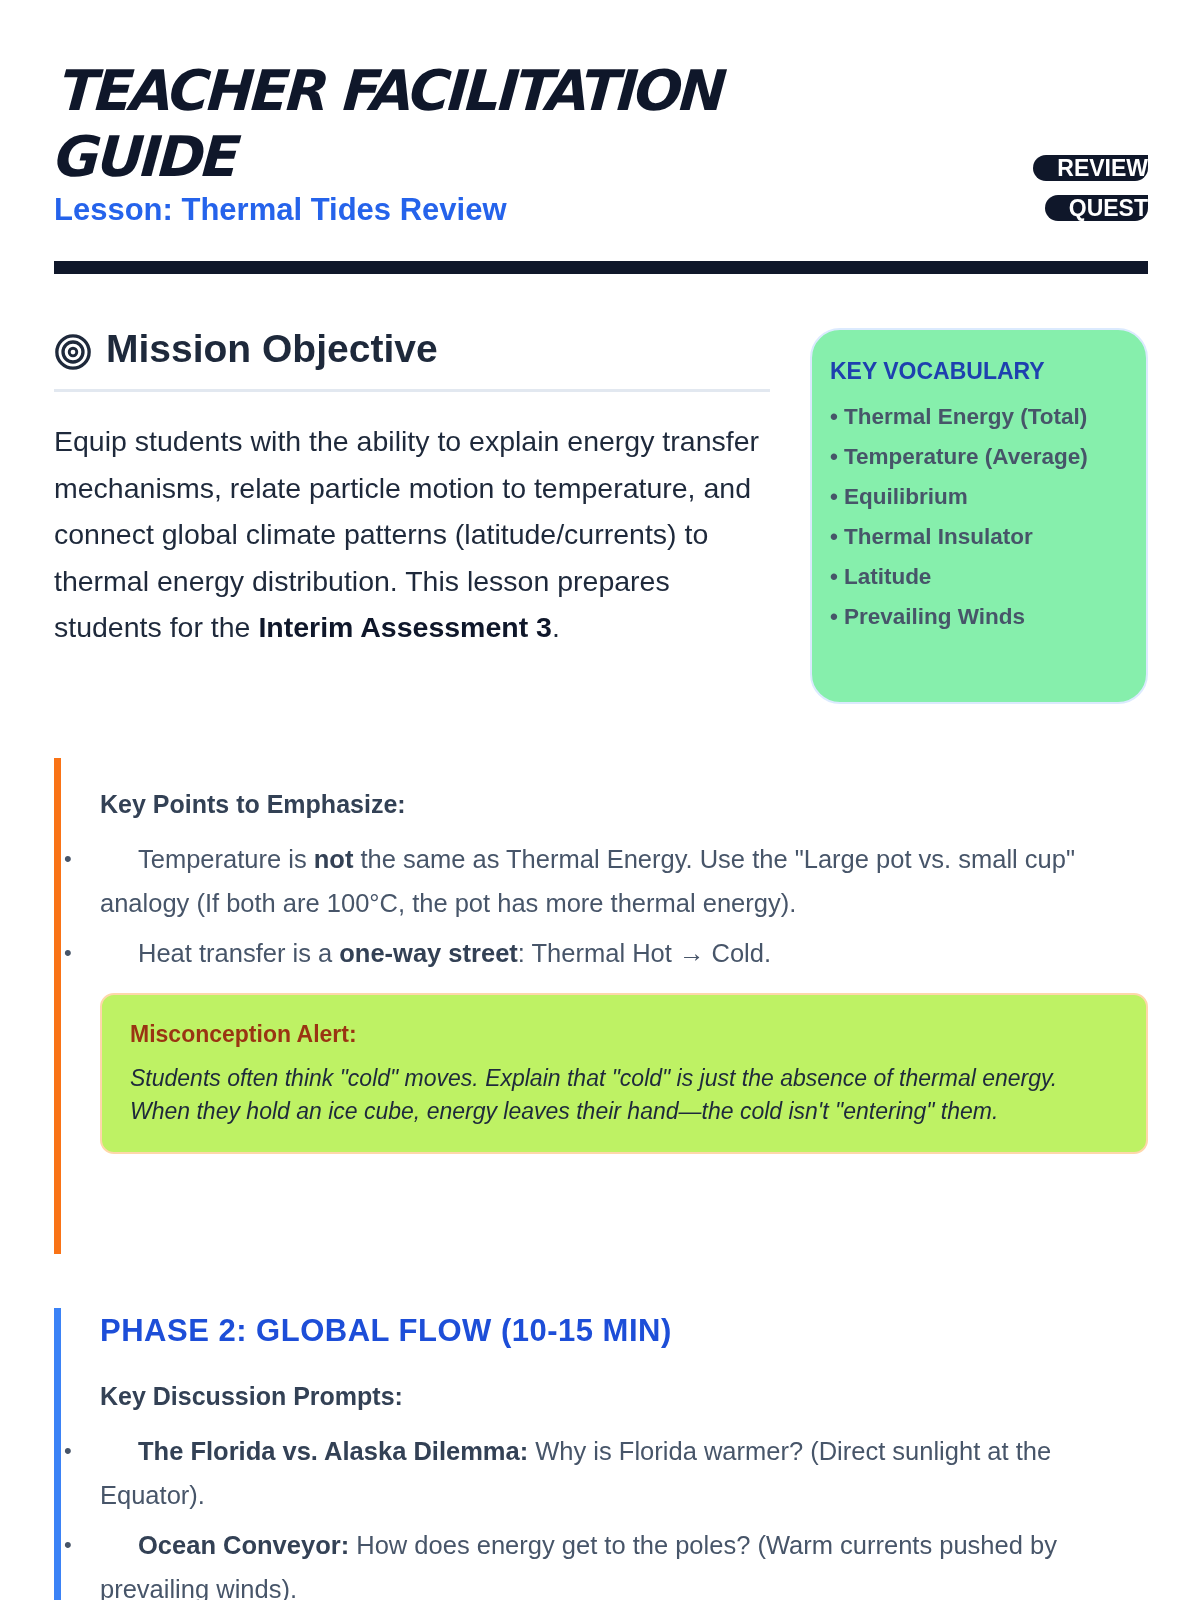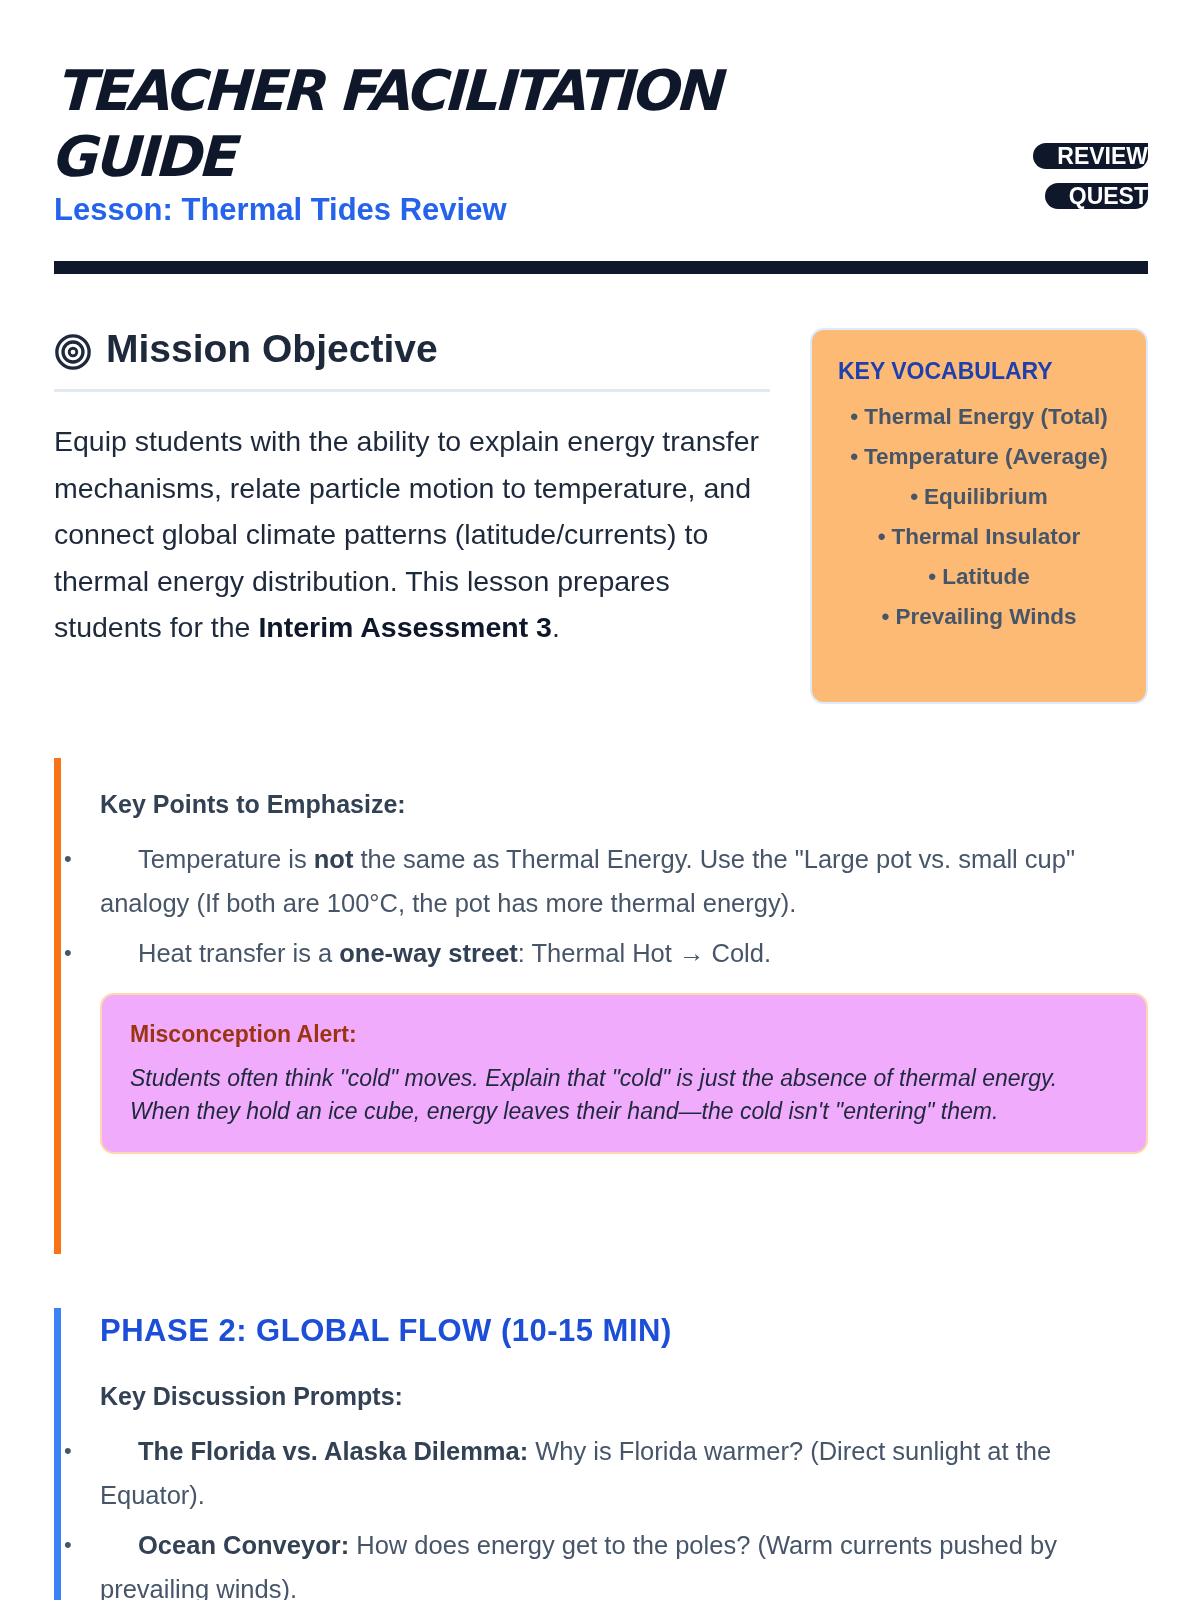--- a/index.html
+++ b/index.html
@@ -15,21 +15,21 @@
       font-family: "DejaVu Sans", sans-serif; font-weight: 900; font-style: italic;
       font-size: 56px; line-height: 66px; letter-spacing: -3px; color: #0f172a;
       text-transform: uppercase; transform: skewX(-4deg);
     }
     .subtitle {
       position: absolute; left: 0; top: 190px;
       font-family: "Liberation Sans", sans-serif; font-weight: 700;
       font-size: 31px; line-height: 40px; color: #2563eb;
     }
     .badge {
-      position: absolute; right: 0; top: 136px; width: 118px;
+      position: absolute; right: 0; top: 148px; width: 118px;
       font-family: "Liberation Sans", sans-serif; font-weight: 700; font-size: 23px;
       color: #ffffff; line-height: 40px; text-align: right;
     }
     .badge span {
       background: #0f172a; padding: 0 0 0 24px; border-radius: 22px 0 22px 22px;
       -webkit-box-decoration-break: clone; box-decoration-break: clone;
     }
     .header-rule {
       position: absolute; left: 0; top: 261px; width: 1094px; height: 13px; background: #0f172a;
     }
@@ -42,25 +42,25 @@
       font-family: "Liberation Sans", sans-serif; font-weight: 700; font-size: 39px; color: #1e293b;
     }
     .mission-rule { margin-top: 18px; height: 3px; background: #e2e8f0; }
     .mission-text {
       margin-top: 26px; font-size: 28.5px; line-height: 46.5px; color: #1e293b;
     }
     .mission-text b { color: #0f172a; }
 
     .vocab {
       position: absolute; left: 756px; top: 328px; width: 338px; height: 376px;
-      background: #fdba74; border: 2px solid #dbeafe; border-radius: 14px;
-      padding: 28px 26px;
+      background: #86efac; border: 2px solid #dbeafe; border-radius: 30px;
+      padding: 28px 18px;
     }
     .vocab-title { font-weight: 700; font-size: 23px; color: #1e40af; margin-bottom: 12px; }
-    .vocab-list { list-style: none; text-align: center; }
+    .vocab-list { list-style: none; }
     .vocab-list li {
       font-weight: 700; font-size: 22.5px; line-height: 40px; color: #475569;
     }
     .vocab-list li::before { content: "\2022"; margin-right: 6px; }
 
     
     .phase { position: absolute; left: 0; width: 1094px; padding-left: 46px; }
     .phase::before { content: ""; position: absolute; left: 0; top: 0; bottom: 0; width: 7px; }
     .phase.p1 { top: 758px; height: 496px; }
     .phase.p1::before { background: #f97316; }
@@ -79,21 +79,21 @@
       position: relative; font-size: 25.5px; line-height: 44px; color: #475569;
       text-indent: 38px; margin-bottom: 6px;
     }
     .phase-list li::before {
       content: "\2022"; position: absolute; left: -36px; text-indent: 0; color: #475569;
       font-size: 22px;
     }
     .phase-list b { color: #334155; }
 
     .alert {
-      margin-top: 18px; background: #f0abfc; border: 2px solid #fed7aa; border-radius: 14px;
+      margin-top: 18px; background: #bef264; border: 2px solid #fed7aa; border-radius: 14px;
       padding: 26px 26px 24px 28px;
     }
     .alert-title { font-weight: 700; font-size: 23px; color: #9a3412; }
     .alert-text {
       margin-top: 14px; font-style: italic; font-size: 23px; line-height: 33px; color: #1e293b;
     }
   </style>
 </head>
 <body>
 

